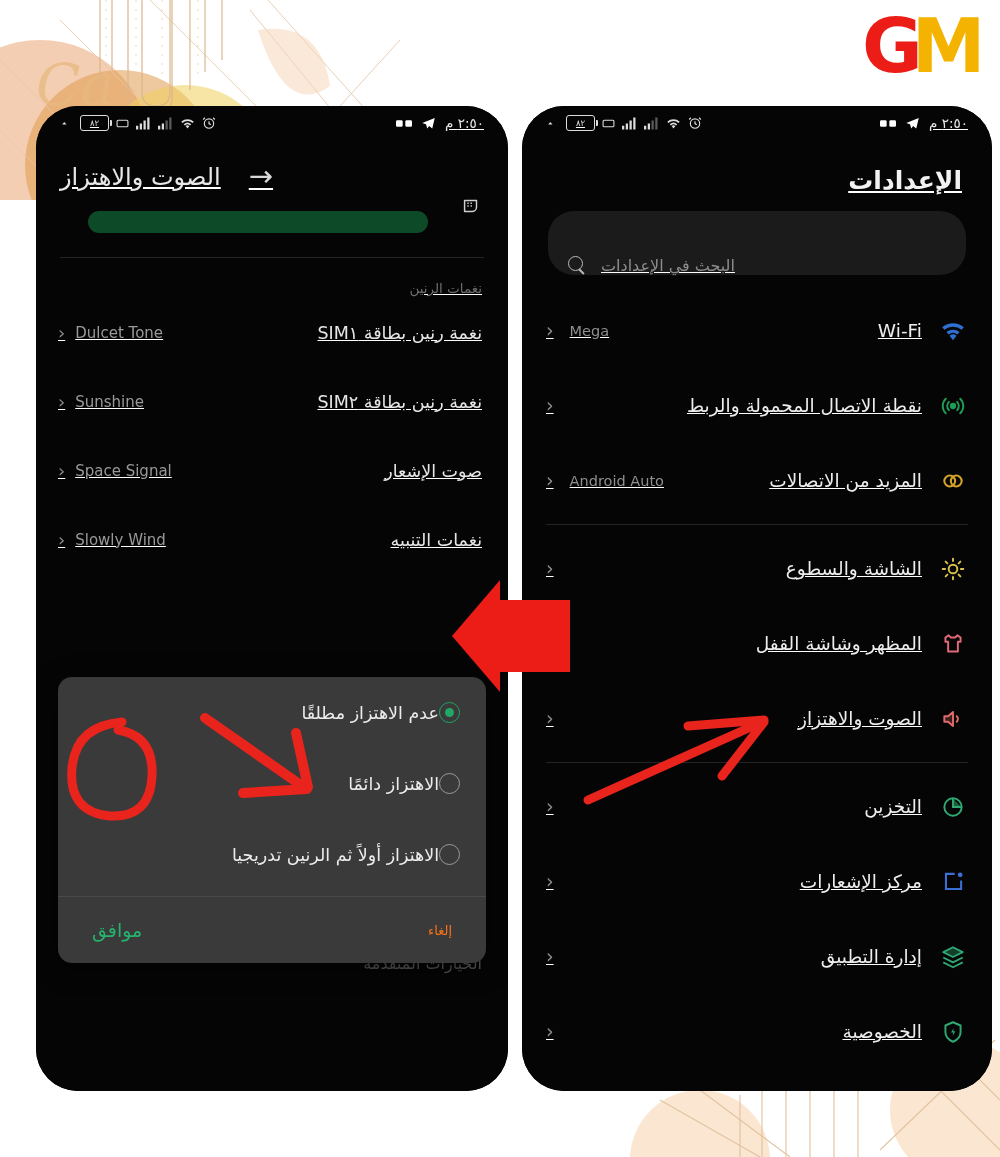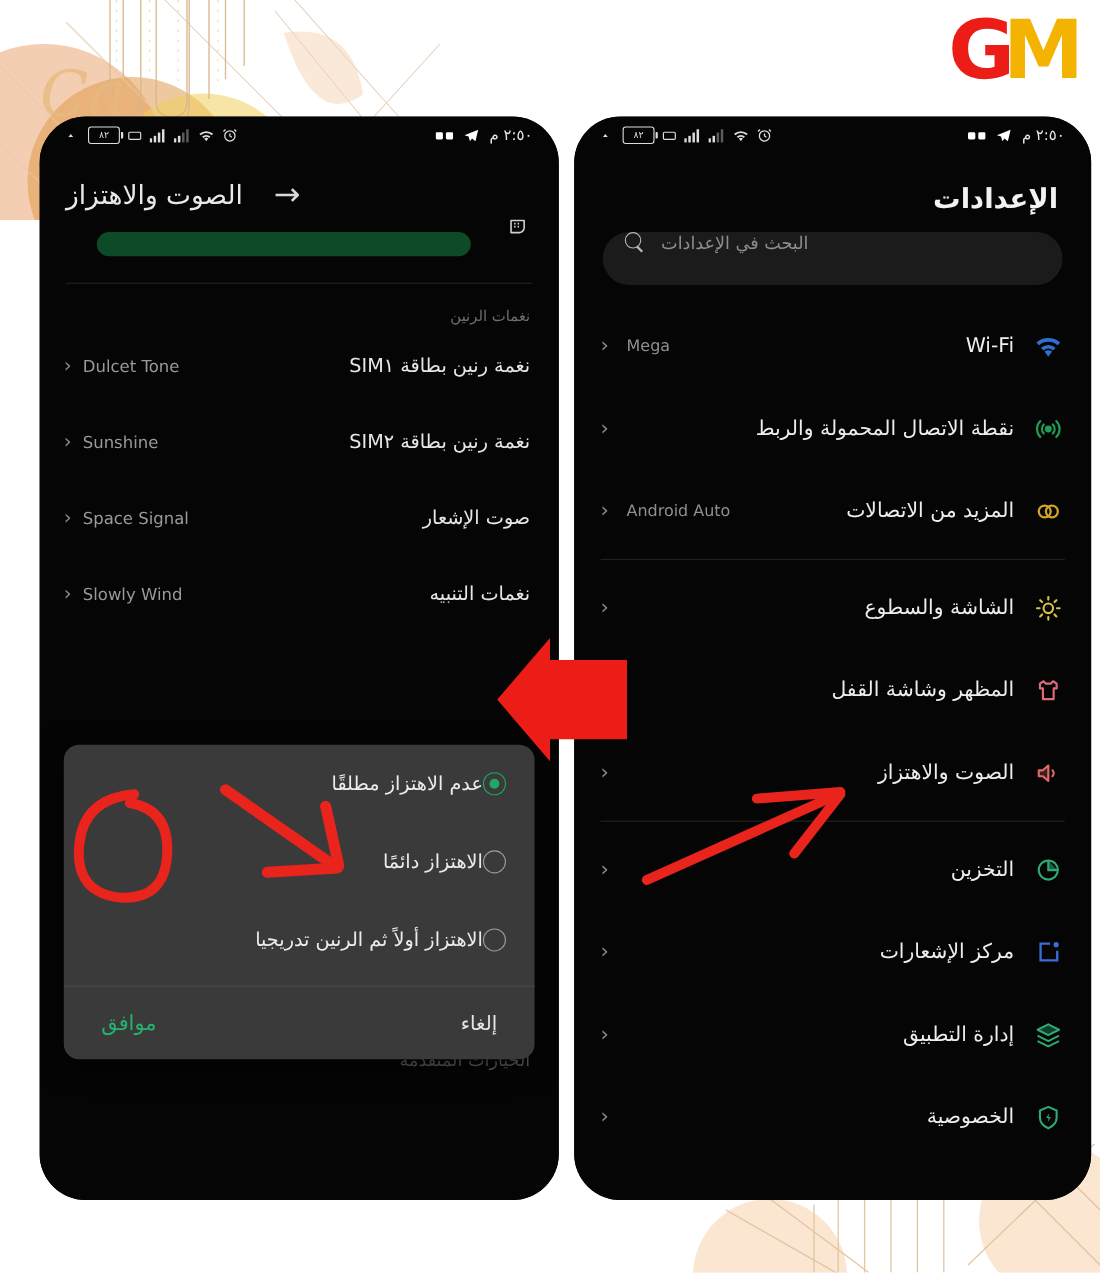--- a/index.html
+++ b/index.html
@@ -25,21 +25,21 @@
   .gm-m{color:#f5b301;margin-left:-6px;}
 
   
   .phone{
     position:absolute;background:#000;z-index:10;
     border-radius:42px;overflow:hidden;
   }
   #phone-left{left:36px;top:106px;width:472px;height:985px;}
   #phone-right{left:522px;top:106px;width:470px;height:985px;}
 
-  .screen{position:absolute;inset:0;background:#050505;color:#fff;}
+  .screen{position:absolute;inset:0;background:#050505;color:#fff;text-decoration:underline;}
 
   
   .statusbar{
     height:34px;display:flex;align-items:center;
     justify-content:space-between;
     padding:0 24px;font-size:13px;color:#e8e8e8;
     direction:ltr;
   }
   .sb-left{display:flex;align-items:center;gap:7px;}
   .sb-right{display:flex;align-items:center;gap:9px;}
@@ -67,22 +67,22 @@
   }
   .title-row .ttl{font-size:24px;color:#e8e8e8;font-weight:500;}
   .arrow-back{
     font-size:29px;color:#d8d8d8;line-height:1;
     margin-right:auto;margin-left:10px;
   }
 
   
   .search-wrap{padding:12px 26px 18px 26px;}
   .search-box{
-    background:#1b1b1b;border-radius:26px;height:48px;
-    display:flex;align-items:flex-start;justify-content:flex-end;
+    background:#1b1b1b;border-radius:26px;height:64px;
+    display:flex;align-items:flex-end;justify-content:flex-end;
     gap:14px;padding:0 20px;
   }
   .search-ph{color:#8d8d8d;font-size:16px;}
   .mag{width:19px;height:19px;position:relative;display:inline-block;}
   .mag::before{
     content:"";position:absolute;left:0;top:0;width:13px;height:13px;
     border:1.8px solid #b9b9b9;border-radius:50%;
   }
   .mag::after{
     content:"";position:absolute;left:11px;top:12px;width:7px;height:1.8px;
@@ -157,21 +157,21 @@
   }
   .radio.sel{border-color:#1fa463;}
   .radio.sel::after{
     content:"";width:9px;height:9px;border-radius:50%;background:#21a866;
   }
   .dlg-sep{height:1px;background:#4a4a4a;margin-top:6px;}
   .dlg-actions{
     display:flex;align-items:center;justify-content:space-between;
     padding:0 34px;height:66px;
   }
-  .btn-cancel{color:#e5e5e5;font-size:18px;}
+  .btn-cancel{color:#f97316;font-size:13px;}
   .btn-ok{color:#26b36e;font-size:19px;}
 
   
   .anno{position:absolute;z-index:35;pointer-events:none;}
 </style>
 </head>
 <body>
 
 <div class="bg-layer">
   <svg width="1000" height="1157" viewBox="0 0 1000 1157">

